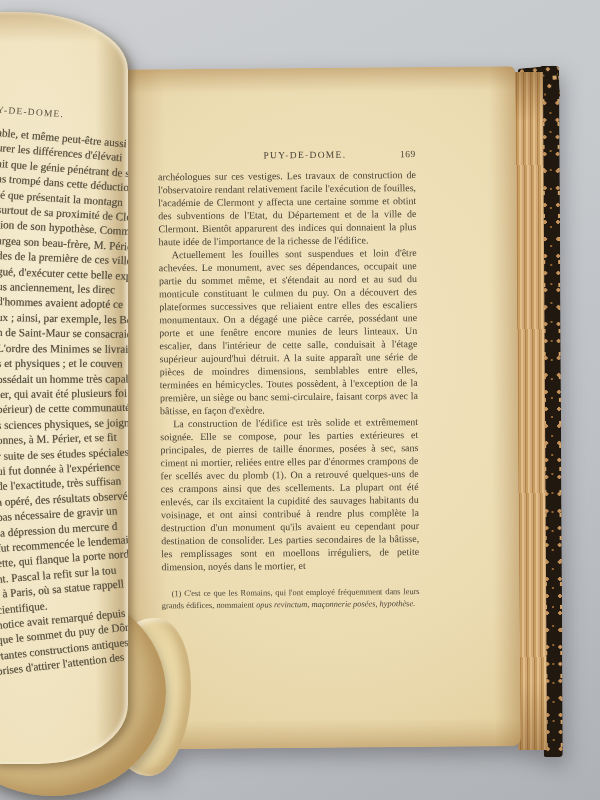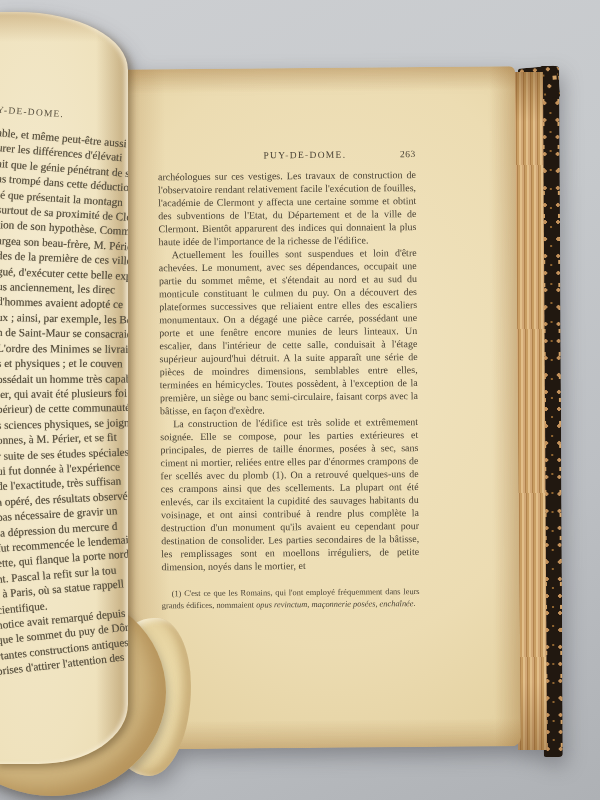--- a/index.html
+++ b/index.html
@@ -87,28 +87,28 @@
 
     <div class="board"></div>
     <div class="board-corner"></div>
     <div class="deckle-right"></div>
     <div class="deckle-bottom"></div>
 
     <div class="right-page">
       <div class="page-inner">
         <div class="running-head">
           <span class="title">PUY-DE-DOME.</span>
-          <span class="folio">263</span>
+          <span class="folio">169</span>
         </div>
         <div class="body-text">
             <p>archéologues sur ces vestiges. Les travaux de construction de l'observatoire rendant relativement facile l'exécution de fouilles, l'académie de Clermont y affecta une certaine somme et obtint des subventions de l'Etat, du Département et de la ville de Clermont. Bientôt apparurent des indices qui donnaient la plus haute idée de l'importance de la richesse de l'édifice.</p>
             <p class="indent">Actuellement les fouilles sont suspendues et loin d'être achevées. Le monument, avec ses dépendances, occupait une partie du sommet même, et s'étendait au nord et au sud du monticule constituant le culmen du puy. On a découvert des plateformes successives que reliaient entre elles des escaliers monumentaux. On a dégagé une pièce carrée, possédant une porte et une fenêtre encore munies de leurs linteaux. Un escalier, dans l'intérieur de cette salle, conduisait à l'étage supérieur aujourd'hui détruit. A la suite apparaît une série de pièces de moindres dimensions, semblables entre elles, terminées en hémicycles. Toutes possèdent, à l'exception de la première, un siège ou banc semi-circulaire, faisant corps avec la bâtisse, en façon d'exèdre.</p>
             <p class="indent">La construction de l'édifice est très solide et extrêmement soignée. Elle se compose, pour les parties extérieures et principales, de pierres de taille énormes, posées à sec, sans ciment ni mortier, reliées entre elles par d'énormes crampons de fer scellés avec du plomb (1). On a retrouvé quelques-uns de ces crampons ainsi que des scellements. La plupart ont été enlevés, car ils excitaient la cupidité des sauvages habitants du voisinage, et ont ainsi contribué à rendre plus complète la destruction d'un monument qu'ils avaient eu cependant pour destination de consolider. Les parties secondaires de la bâtisse, les remplissages sont en moellons irréguliers, de petite dimension, noyés dans le mortier, et</p>
           </div>
-        <div class="footnote"><span>(1) C'est ce que les Romains, qui l'ont employé fréquemment dans leurs grands édifices, nommaient </span><i>opus revinctum</i><span>, </span><i>maçonnerie posées</i><span>, </span><i>enchaînée</i><span>.</span></div>
+        <div class="footnote"><span>(1) C'est ce que les Romains, qui l'ont employé fréquemment dans leurs grands édifices, nommaient </span><i>opus revinctum</i><span>, </span><i>maçonnerie posées</i><span>, </span><i>hypothèse</i><span>.</span></div>
       </div>
     </div>
 
     <div class="gutter-leaf"></div>
     <div class="left-bulge"></div>
 
     <div class="left-page">
       <div class="lp-header">Y-DE-DOME.</div>
       <div class="lp-lines">
           <div class="lp-line" style="transform: rotate(5deg);">able, et même peut-être aussi</div>

